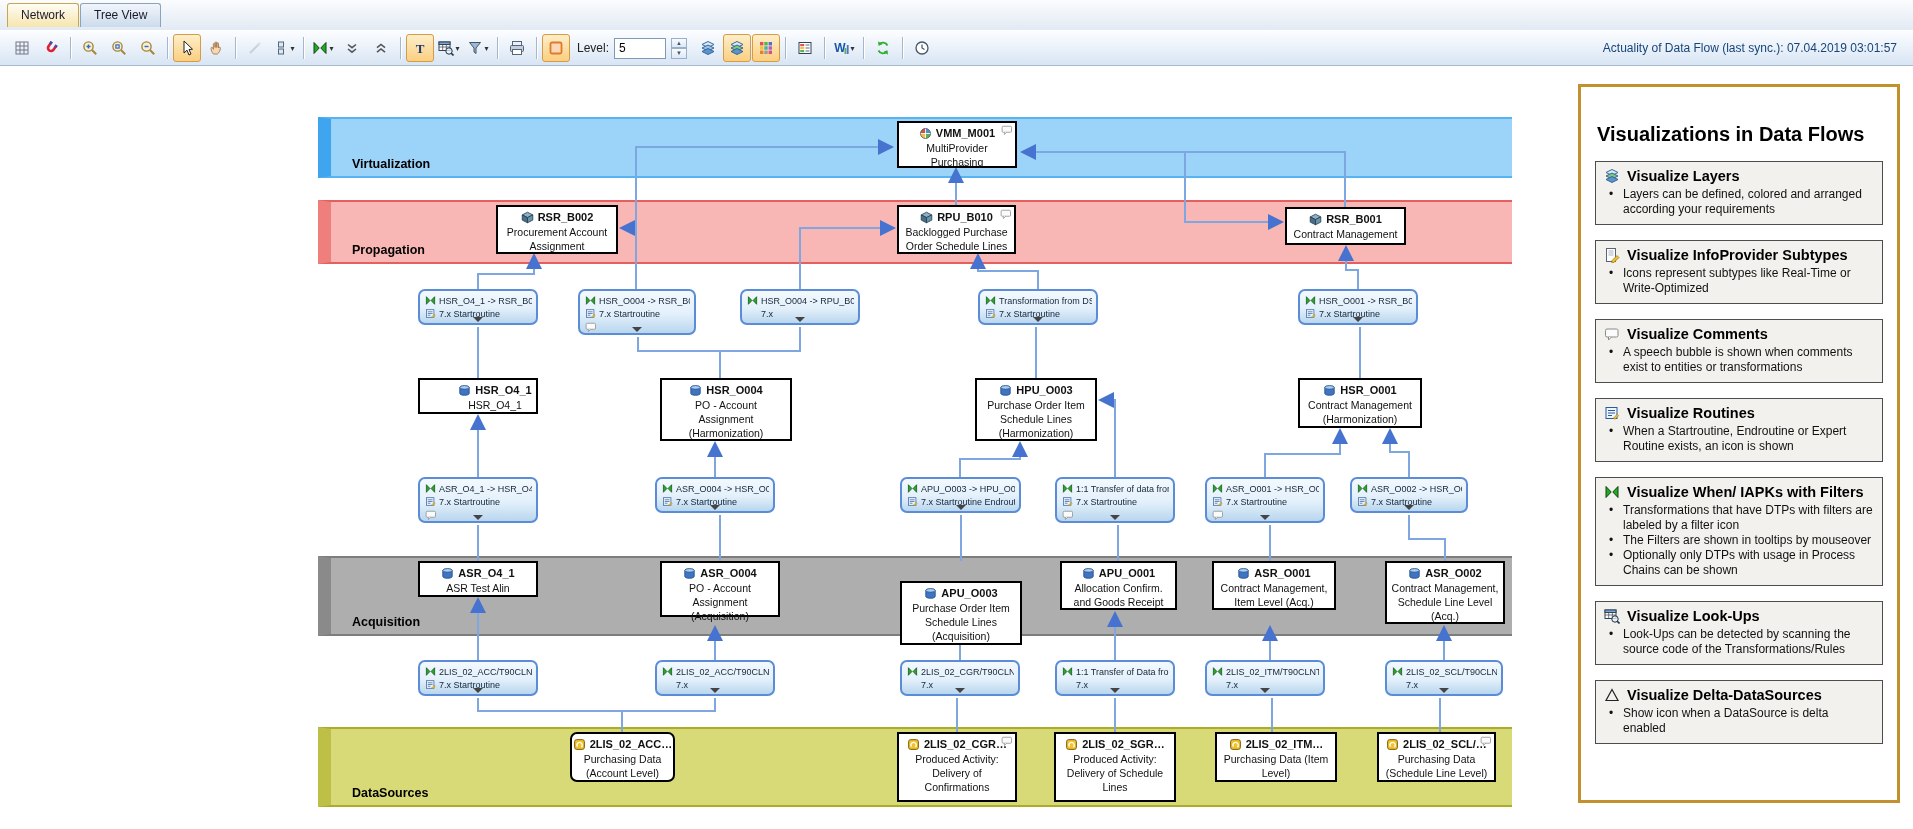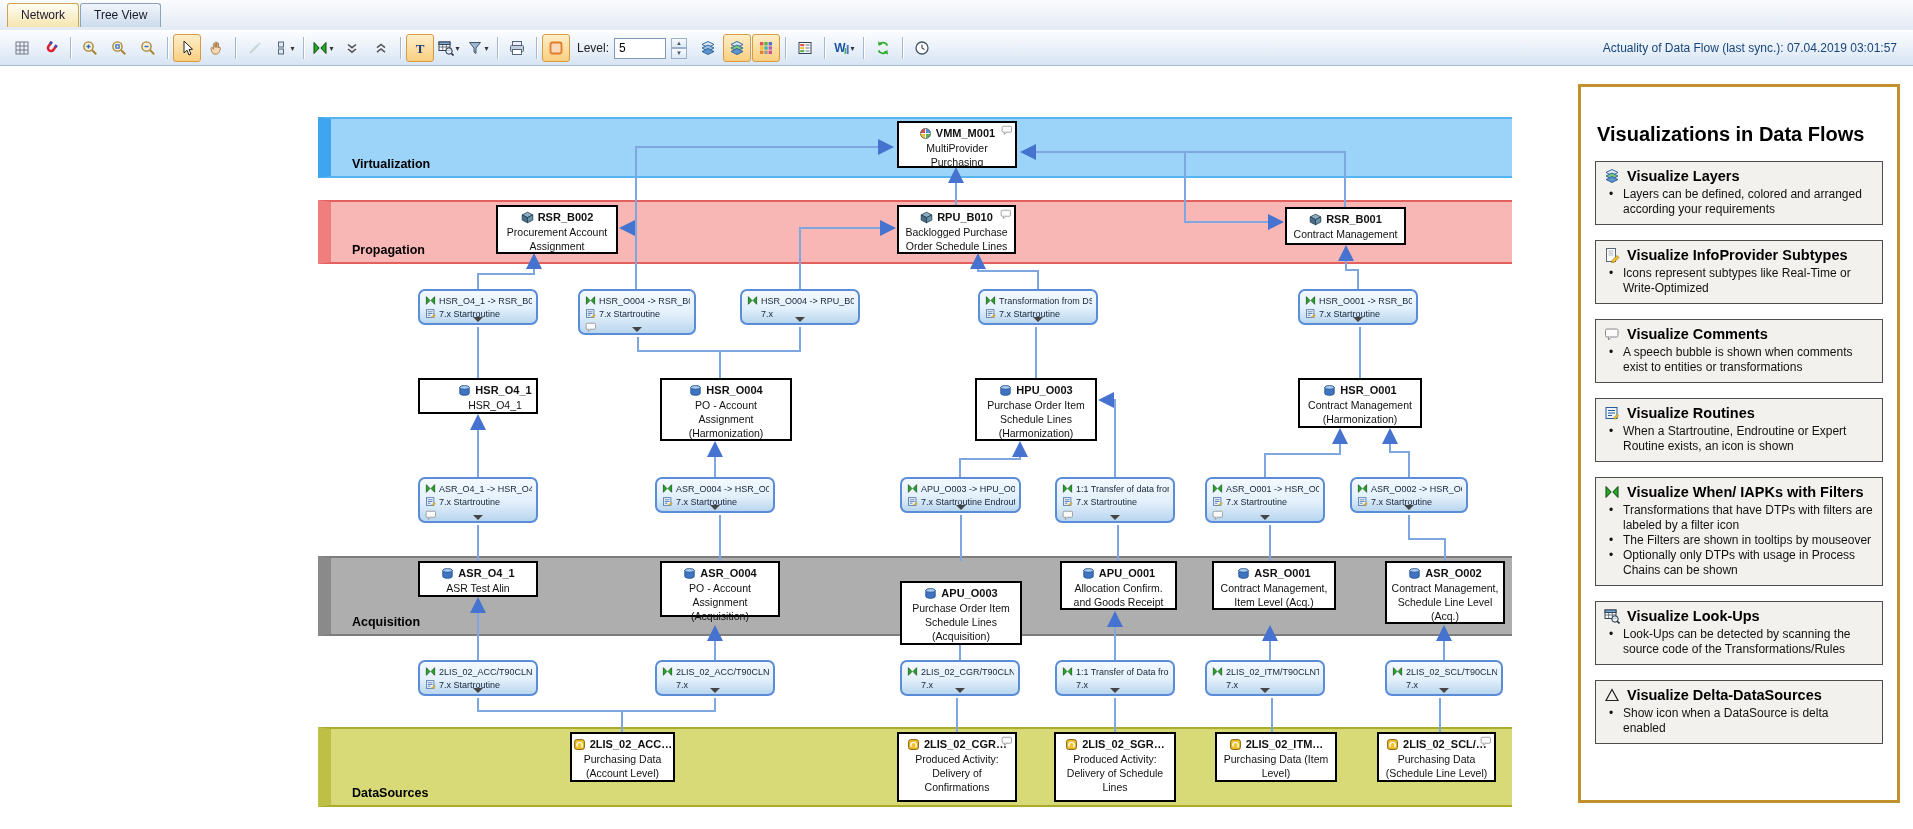--- a/index.html
+++ b/index.html
@@ -684,21 +684,21 @@
             <path d="M2.2 4.2v7.4c0 1.3 2.6 2.3 5.8 2.3s5.8-1 5.8-2.3V4.2z" fill="#3f74c2" stroke="#1c4a86"></path>
             <ellipse cx="8" cy="4.2" rx="5.8" ry="2.3" fill="#a9cdf2" stroke="#1c4a86"></ellipse>
           </svg>
         </span>
         <span>ASR_O002</span>
       </div>
       <div class="nline">Contract Management,</div>
       <div class="nline">Schedule Line Level</div>
       <div class="nline">(Acq.)</div>
     </div>
-    <div class="node" style="left: 570px; top: 732px; width: 105px; height: 50px;">
+    <div class="node" style="left: 570px; top: 732px; width: 105px; height: 50px; border-radius: 7px;">
       <div class="ntitle">
         <span>
           <svg width="13" height="13" viewBox="0 0 16 16">
             <rect x="2" y="2" width="12" height="12" rx="2.5" fill="#f2c12c" stroke="#7a5a00" stroke-width="1.2"></rect>
             <path d="M5.5 10.5a3.2 3.2 0 1 1 5 .2" fill="none" stroke="#fff" stroke-width="1.5"></path>
             <polygon points="10,11.8 12.3,11.2 11,9.4" fill="#fff"></polygon>
           </svg>
         </span>
         <span>2LIS_02_ACC…</span>
       </div>

